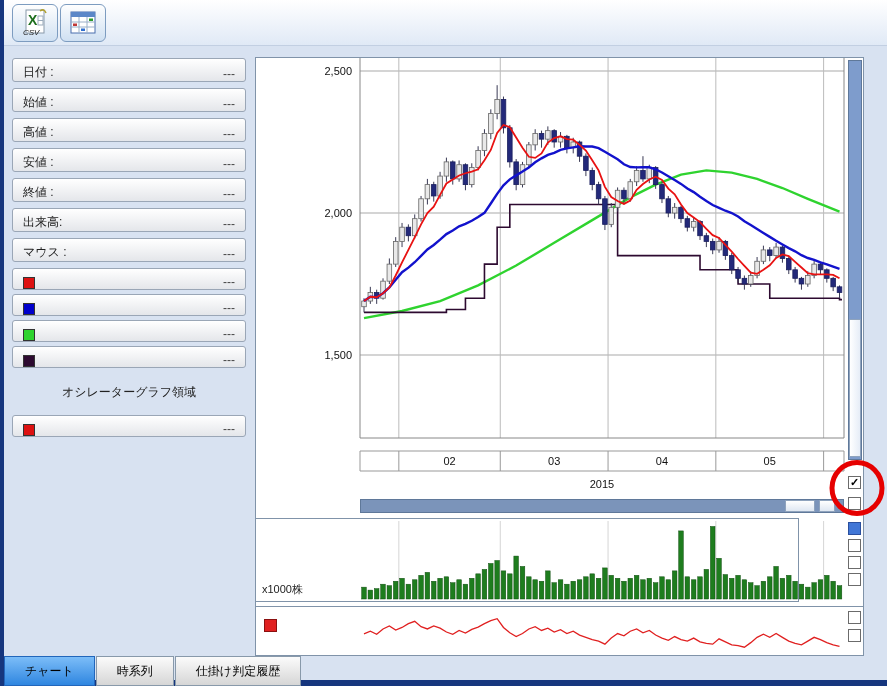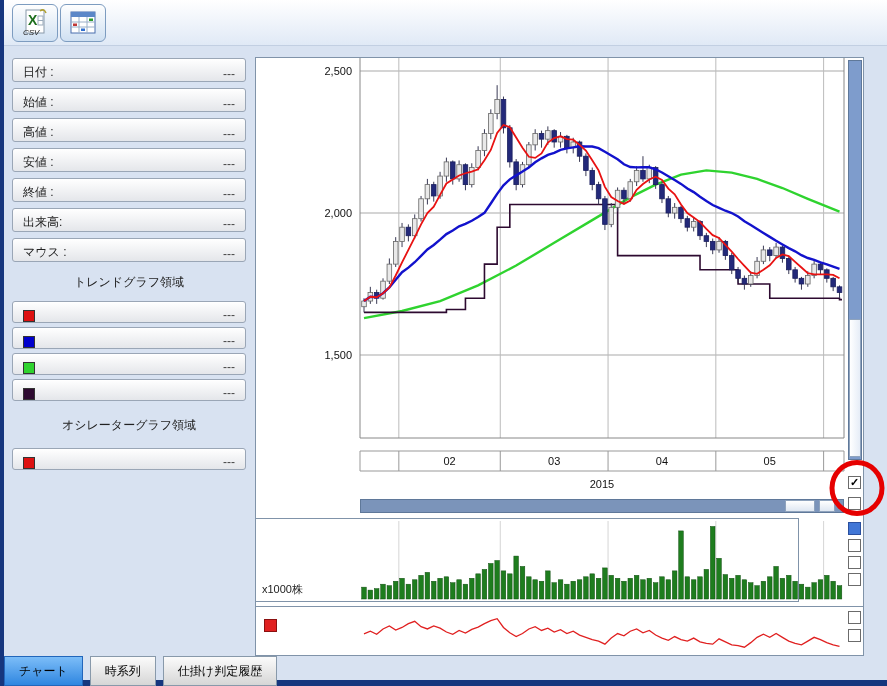--- a/index.html
+++ b/index.html
@@ -48,21 +48,21 @@
   #main-cbs{left:592px;top:418px}
   #vol-cbs{left:592px;top:20px;gap:4px}
   #osc-cbs{left:592px;top:4px;gap:5px}
   .bluesq{position:absolute;left:592px;top:3px;width:13px;height:13px;background:#4076d6;border:1px solid #2a4f9e;cursor:pointer}
 
   .vol-unit{position:absolute;left:6px;bottom:4px;font-size:11px;color:#222}
   .osc-chip{position:absolute;left:8px;top:12px;width:13px;height:13px;background:#e02020;border:1px solid #8a1010}
 
   
   .tab-bar{position:absolute;left:4px;top:656px;height:24px}
-  .tab{display:inline-block;height:30px;line-height:20px;padding:0 14px;margin-right:7px;font-size:12px;color:#000;
+  .tab{display:inline-block;height:30px;line-height:20px;padding:0 20px;margin-right:1px;font-size:12px;color:#000;
     border:1px solid #8899aa;background:linear-gradient(#fbfbfb,#d6d6d6);cursor:pointer;vertical-align:top}
   .tab.active{background:linear-gradient(#7cbdf8,#2f86e0);border-color:#2266bb}
 
   .annotation{position:absolute;left:828px;top:459px;pointer-events:none}
 </style>
 </head>
 <body>
 
 <div class="screen">
   <div class="frame-left"></div>
@@ -118,21 +118,20 @@
         </div>
         <div class="field">
           <span>出来高:</span>
           <span class="fval">---</span>
         </div>
         <div class="field">
           <span>マウス :</span>
           <span class="fval">---</span>
         </div>
       </div>
-    <div class="sec-title">トレンドグラフ領域</div>
     <div>
         <div class="legend-row">
           <span class="chip" style="background: rgb(221, 17, 17);"></span>
           <span class="fval">---</span>
         </div>
         <div class="legend-row">
           <span class="chip" style="background: rgb(0, 0, 204);"></span>
           <span class="fval">---</span>
         </div>
         <div class="legend-row">

